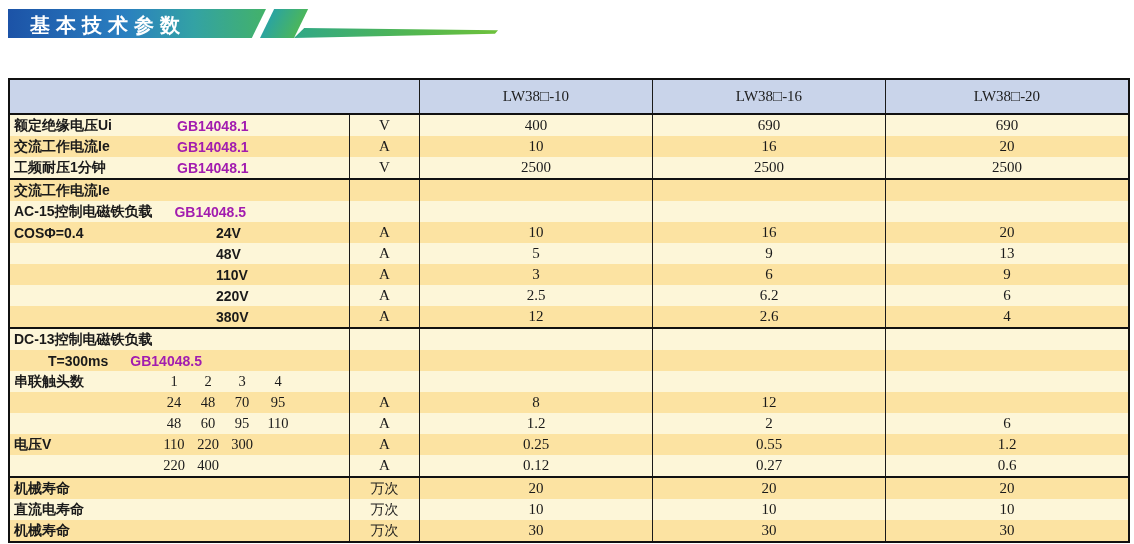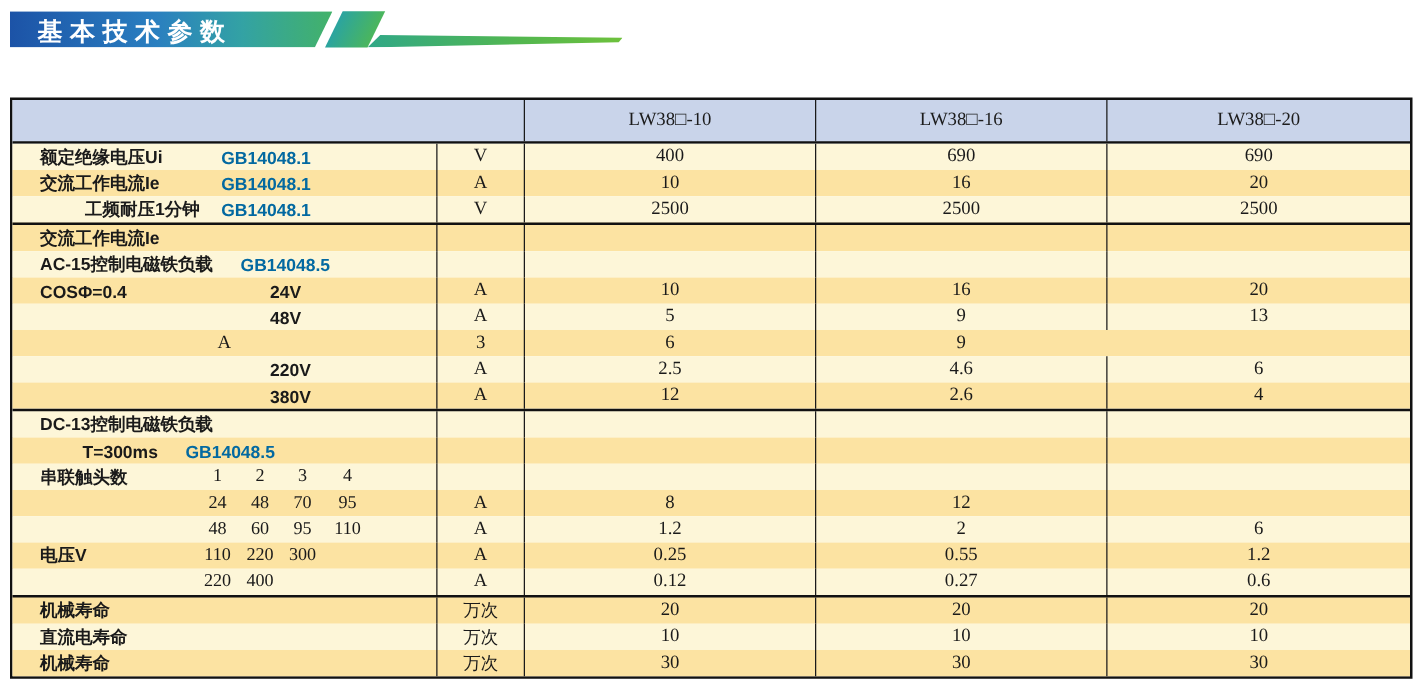--- a/index.html
+++ b/index.html
@@ -27,23 +27,23 @@
       height:21px;background:#fdf6d8;}
   .t-row.shade{background:#fce3a2;}
   .t-row.header{height:33px;background:#c9d4ea;border-bottom:2px solid #111;}
   .t-row.section{border-top:2px solid #111;}
   .t-cell{position:relative;display:flex;align-items:center;overflow:hidden;}
   .t-cell + .t-cell{border-left:1.5px solid #1a1a1a;}
   .hdr-corner{grid-column:span 2;}
   .hdr-model{justify-content:center;font-family:"Liberation Serif",serif;
       font-size:15px;color:#1c1c1c;}
 
-  .c-name{padding-left:22px;font-size:14px;font-weight:bold;white-space:nowrap;}
+  .c-name{padding-left:4px;font-size:14px;font-weight:bold;white-space:nowrap;}
   .c-name .lbl.indent{padding-left:34px;}
-  .c-name .ref{font-weight:bold;color:#0369a1;}
+  .c-name .ref{font-weight:bold;color:#a21caf;}
   .c-name .ref-fixed{position:absolute;left:167px;}
   .c-name .ref-inline{margin-left:22px;}
   .c-name .volt{position:absolute;left:206px;width:64px;text-align:left;
       font-weight:bold;font-size:14px;}
   .c-name .num{position:absolute;width:38px;text-align:center;font-weight:normal;
       font-family:"Liberation Serif",serif;font-size:14.5px;}
   .c-name .n0{left:145px;} .c-name .n1{left:179px;}
   .c-name .n2{left:213px;} .c-name .n3{left:249px;}
 
   .c-unit{justify-content:center;font-family:"Liberation Serif",serif;font-size:15px;}
@@ -84,21 +84,21 @@
           <div class="lbl" style="position: static;">交流工作电流Ie</div>
           <div class="ref ref-fixed">GB14048.1</div>
         </div>
         <div class="t-cell c-unit">A</div>
         <div class="t-cell c-val">10</div>
         <div class="t-cell c-val">16</div>
         <div class="t-cell c-val">20</div>
       </div>
       <div class="t-row">
         <div class="t-cell c-name">
-          <div class="lbl" style="position: static; margin-left: 36px;">工频耐压1分钟</div>
+          <div class="lbl" style="position: static;">工频耐压1分钟</div>
           <div class="ref ref-fixed">GB14048.1</div>
         </div>
         <div class="t-cell c-unit">V</div>
         <div class="t-cell c-val">2500</div>
         <div class="t-cell c-val">2500</div>
         <div class="t-cell c-val">2500</div>
       </div>
       <div class="t-row shade section">
         <div class="t-cell c-name">
           <div class="lbl" style="position: static;">交流工作电流Ie</div>
@@ -132,33 +132,37 @@
         <div class="t-cell c-name">
           <div class="lbl" style="position: static;"></div>
           <div class="volt">48V</div>
         </div>
         <div class="t-cell c-unit">A</div>
         <div class="t-cell c-val">5</div>
         <div class="t-cell c-val">9</div>
         <div class="t-cell c-val">13</div>
       </div>
       <div class="t-row shade">
+        <div class="t-cell c-name">
+          <div class="lbl" style="position: static;"></div>
+          <div class="volt">110V</div>
+        </div>
         <div class="t-cell c-unit">A</div>
         <div class="t-cell c-val">3</div>
         <div class="t-cell c-val">6</div>
         <div class="t-cell c-val">9</div>
       </div>
       <div class="t-row">
         <div class="t-cell c-name">
           <div class="lbl" style="position: static;"></div>
           <div class="volt">220V</div>
         </div>
         <div class="t-cell c-unit">A</div>
         <div class="t-cell c-val">2.5</div>
-        <div class="t-cell c-val">4.6</div>
+        <div class="t-cell c-val">6.2</div>
         <div class="t-cell c-val">6</div>
       </div>
       <div class="t-row shade">
         <div class="t-cell c-name">
           <div class="lbl" style="position: static;"></div>
           <div class="volt">380V</div>
         </div>
         <div class="t-cell c-unit">A</div>
         <div class="t-cell c-val">12</div>
         <div class="t-cell c-val">2.6</div>

